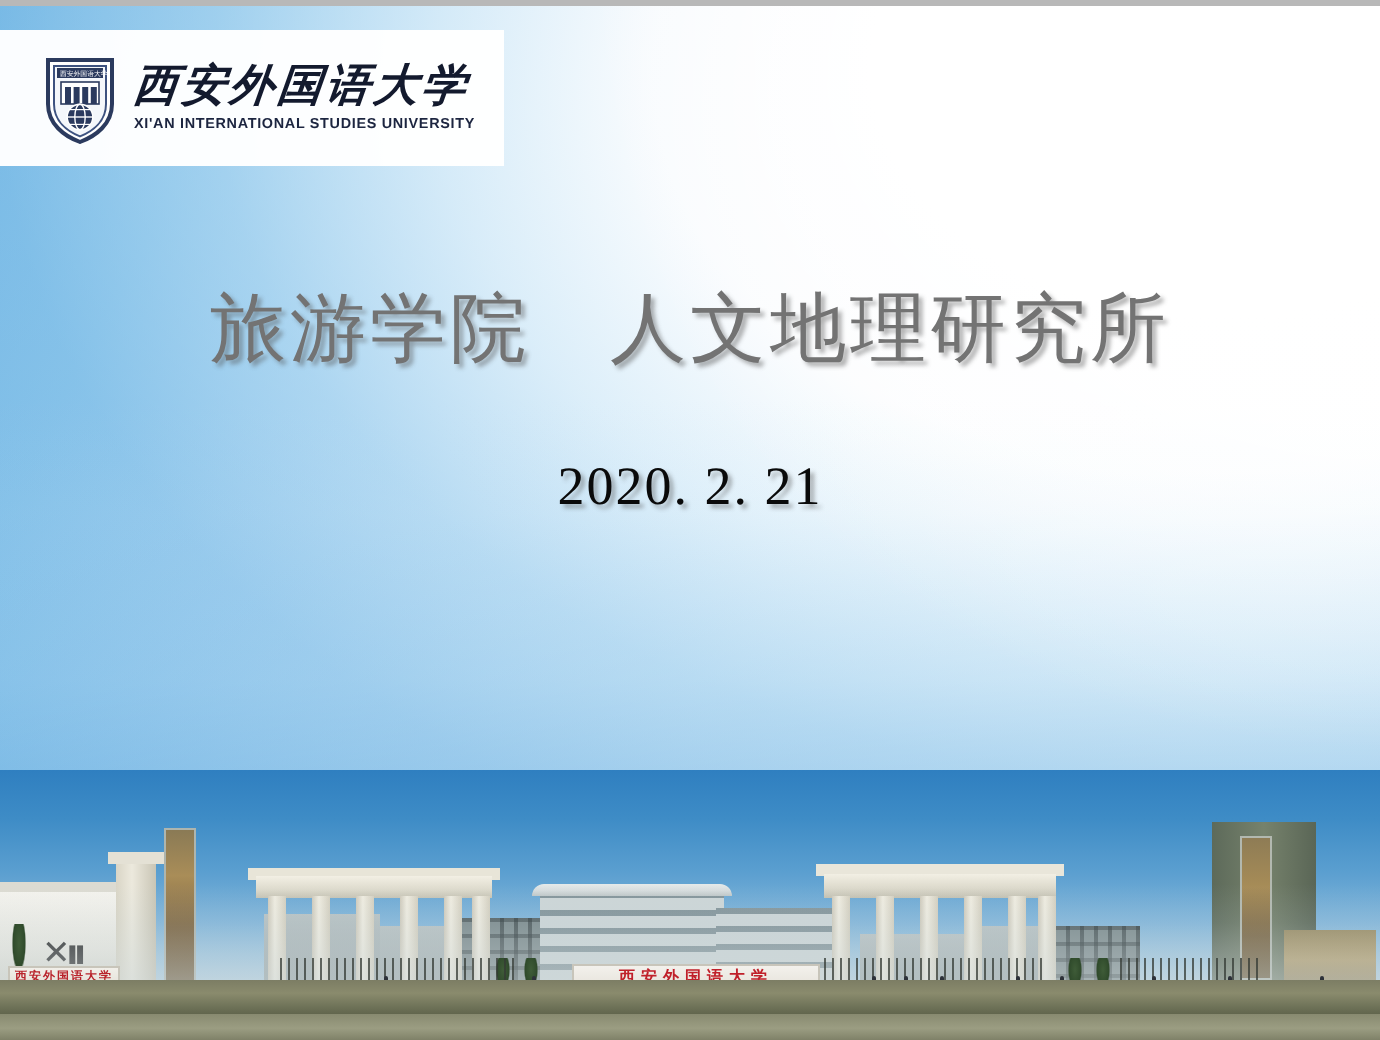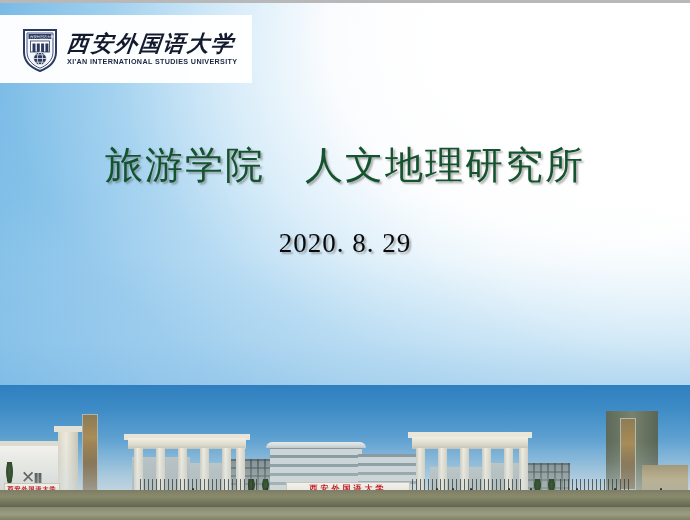--- a/index.html
+++ b/index.html
@@ -109,21 +109,21 @@
   .titles {
     position: absolute;
     left: 0; right: 0;
     top: 140px;
     text-align: center;
     z-index: 5;
   }
   .title-line1 {
     font-family: "Liberation Serif", "DejaVu Serif", serif;
     font-size: 38px;
-    color: #14532d;
+    color: #737373;
     letter-spacing: 2px;
     line-height: 1.18;
     text-shadow: 2px 2px 2px rgba(80,80,80,0.45);
     white-space: nowrap;
   }
   .title-line2 {
     font-family: "Liberation Serif", "DejaVu Serif", serif;
     font-size: 50px;
     color: #060606;
     letter-spacing: 1px;
@@ -394,21 +394,21 @@
       </svg>
     </div>
     <div class="logo-text">
       <div class="logo-cn">西安外国语大学</div>
       <div class="logo-en">XI'AN INTERNATIONAL STUDIES UNIVERSITY</div>
     </div>
   </div>
 
   <div class="titles">
     <div class="title-line1">旅游学院　人文地理研究所</div>
-    <div class="title-date">2020. 8. 29</div>
+    <div class="title-date">2020. 2. 21</div>
   </div>
 
   <div class="photo">
     <div class="photo-sky"></div>
 
     <div class="bld slab" style="left:132px;width:58px;height:36px;"></div>
     <div class="bld slab" style="left:190px;width:42px;height:30px;"></div>
     <div class="bld grid-bld" style="left:222px;width:62px;height:34px;"></div>
     <div class="bld slab" style="left:300px;width:46px;height:26px;"></div>
     <div class="bld slab" style="left:430px;width:52px;height:26px;"></div>

